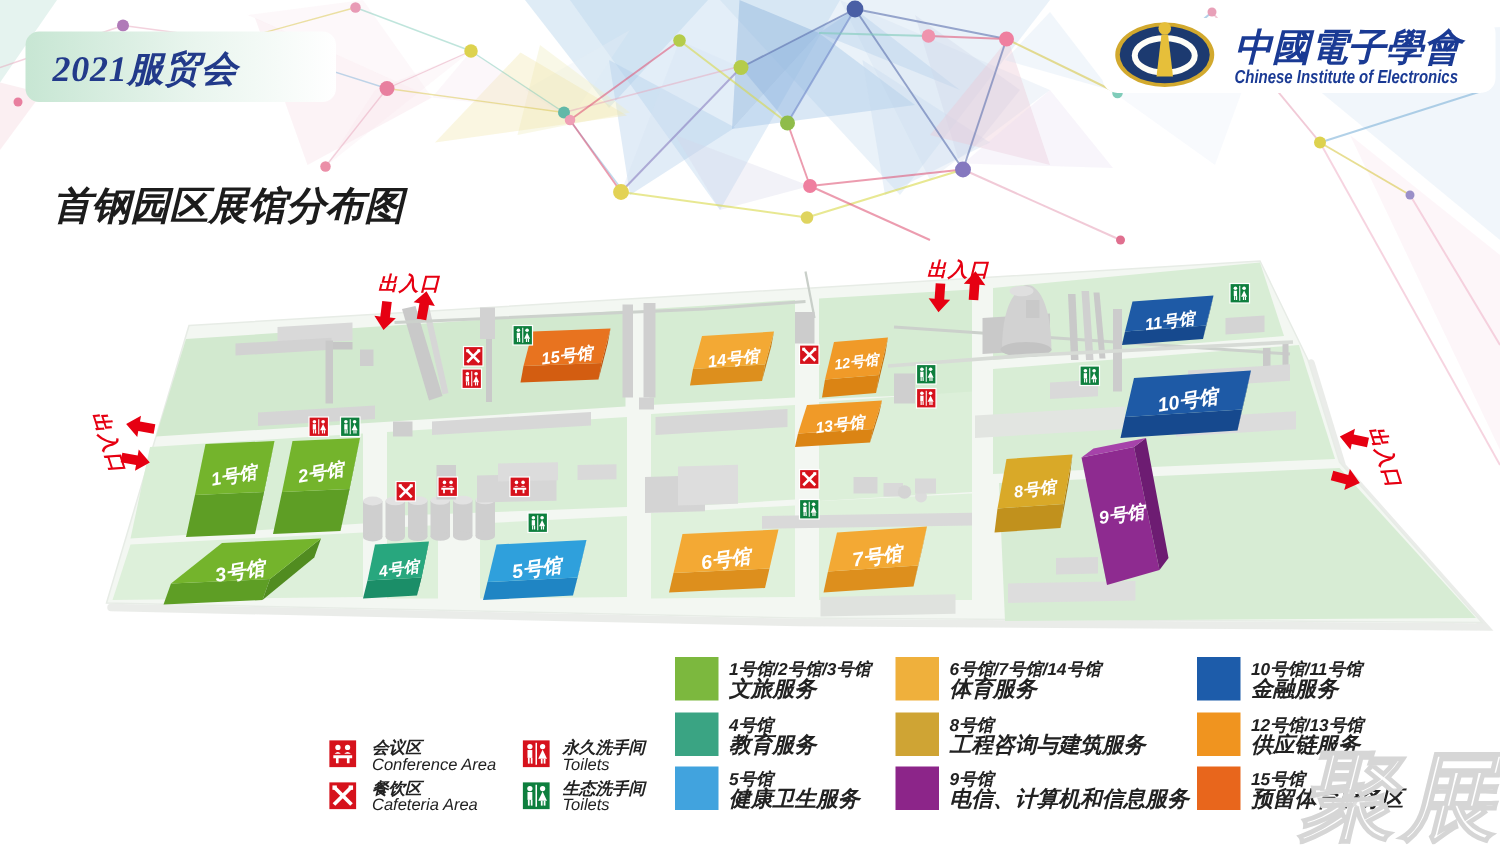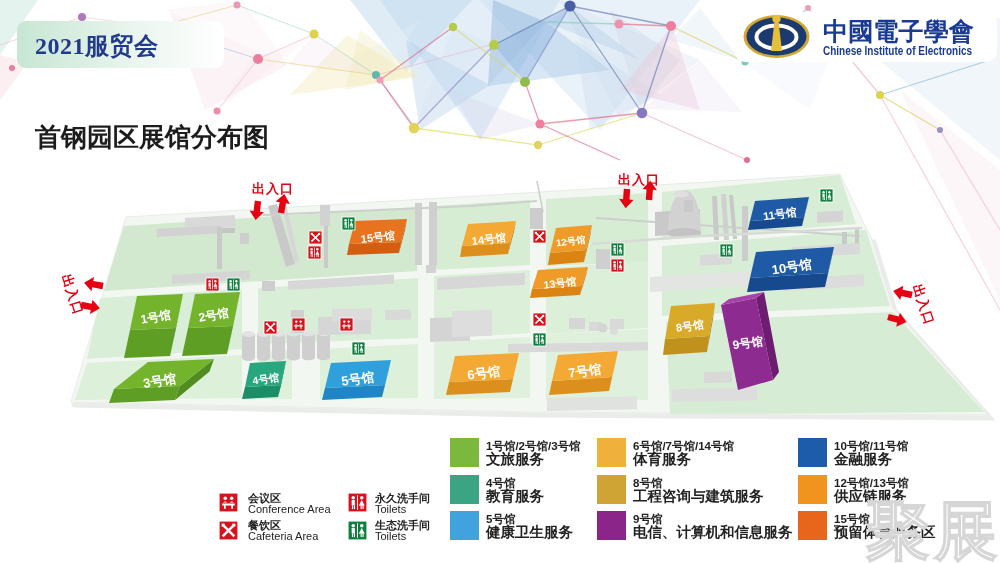--- a/index.html
+++ b/index.html
@@ -1,17 +1,17 @@
 <!DOCTYPE html>
 <html><head>
 <meta charset="utf-8">
 <style>
 html,body{margin:0;padding:0;background:#fff;}
 #page{position:relative;width:1000px;height:563px;overflow:hidden;background:#fff;
-  font-family:"Liberation Sans",sans-serif;}
+  font-family:"Liberation Sans",sans-serif;font-style:italic;}
 svg text{font-family:"Liberation Sans",sans-serif;}
 </style>
 </head>
 <body>
 <div id="page">
 <svg width="1000" height="563" viewBox="0 0 1000 563">
 
 <g>
 <polygon points="380,0 560,0 480,140" fill="#b5d2ec" fill-opacity="0.38"></polygon>
 <polygon points="480,0 700,0 600,130" fill="#c2d9ee" fill-opacity="0.34"></polygon>

